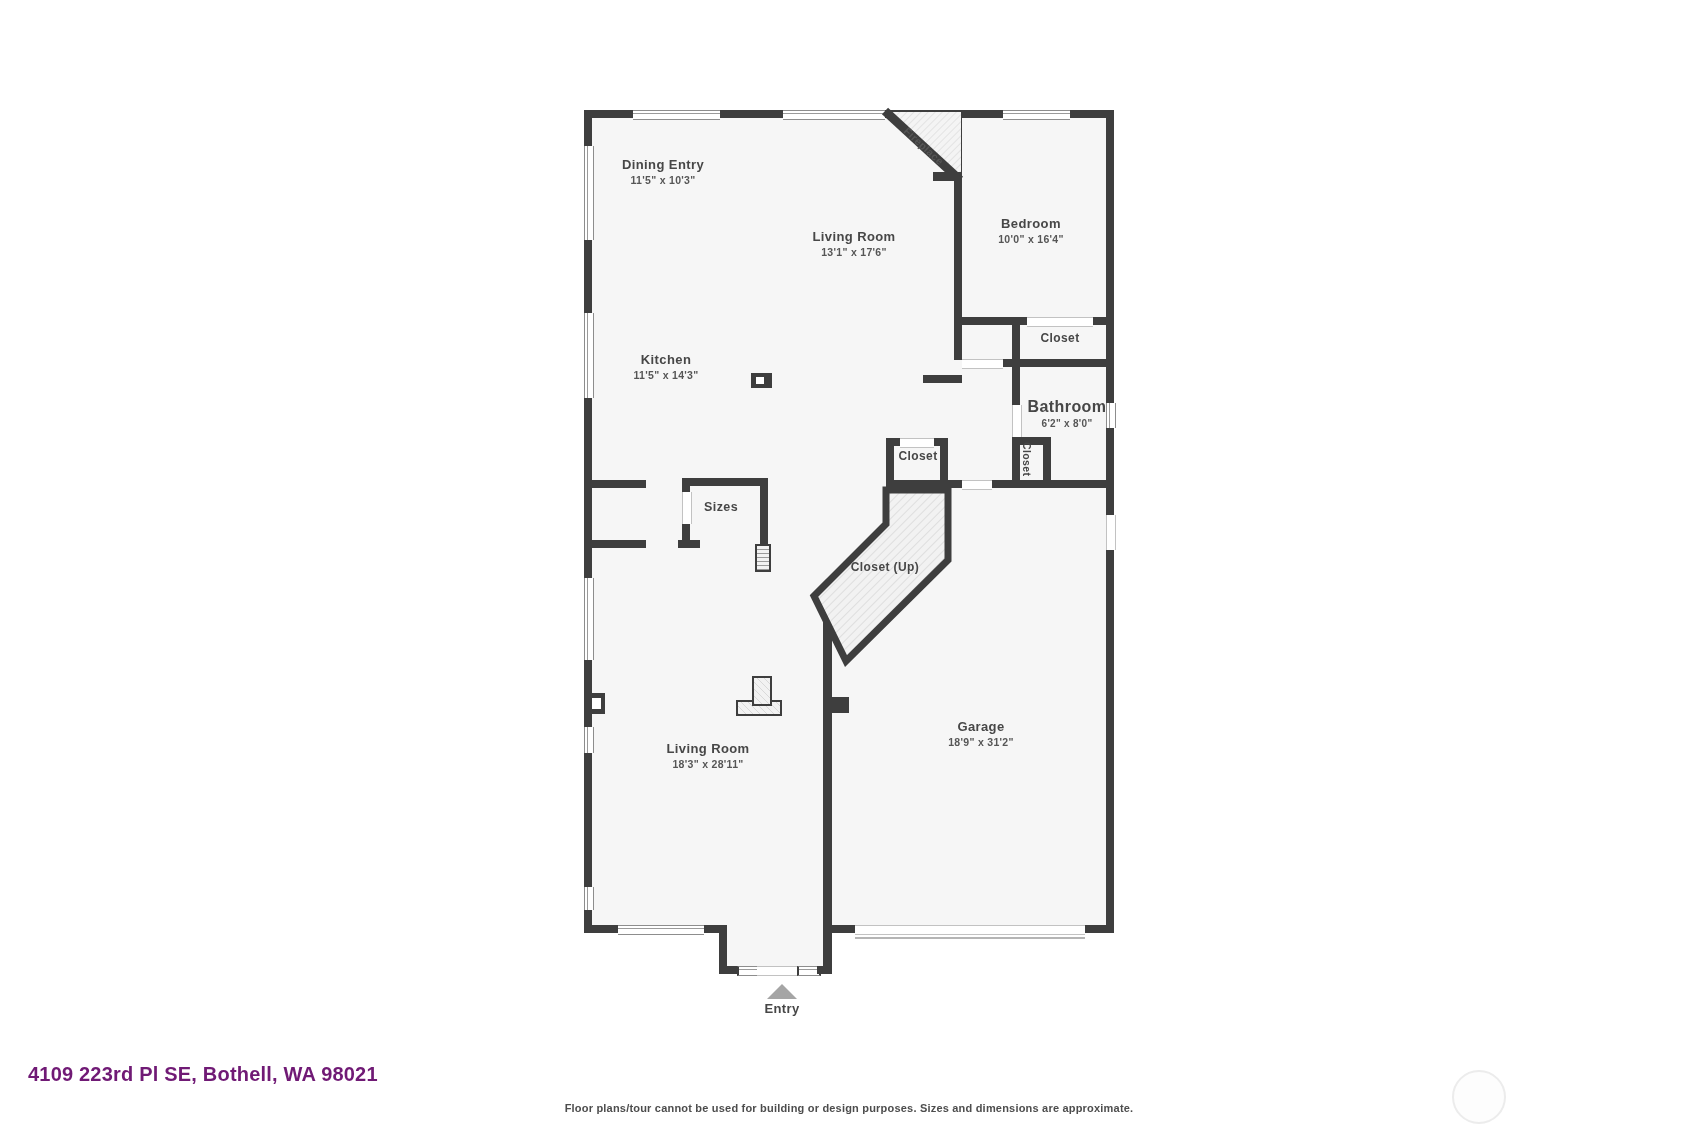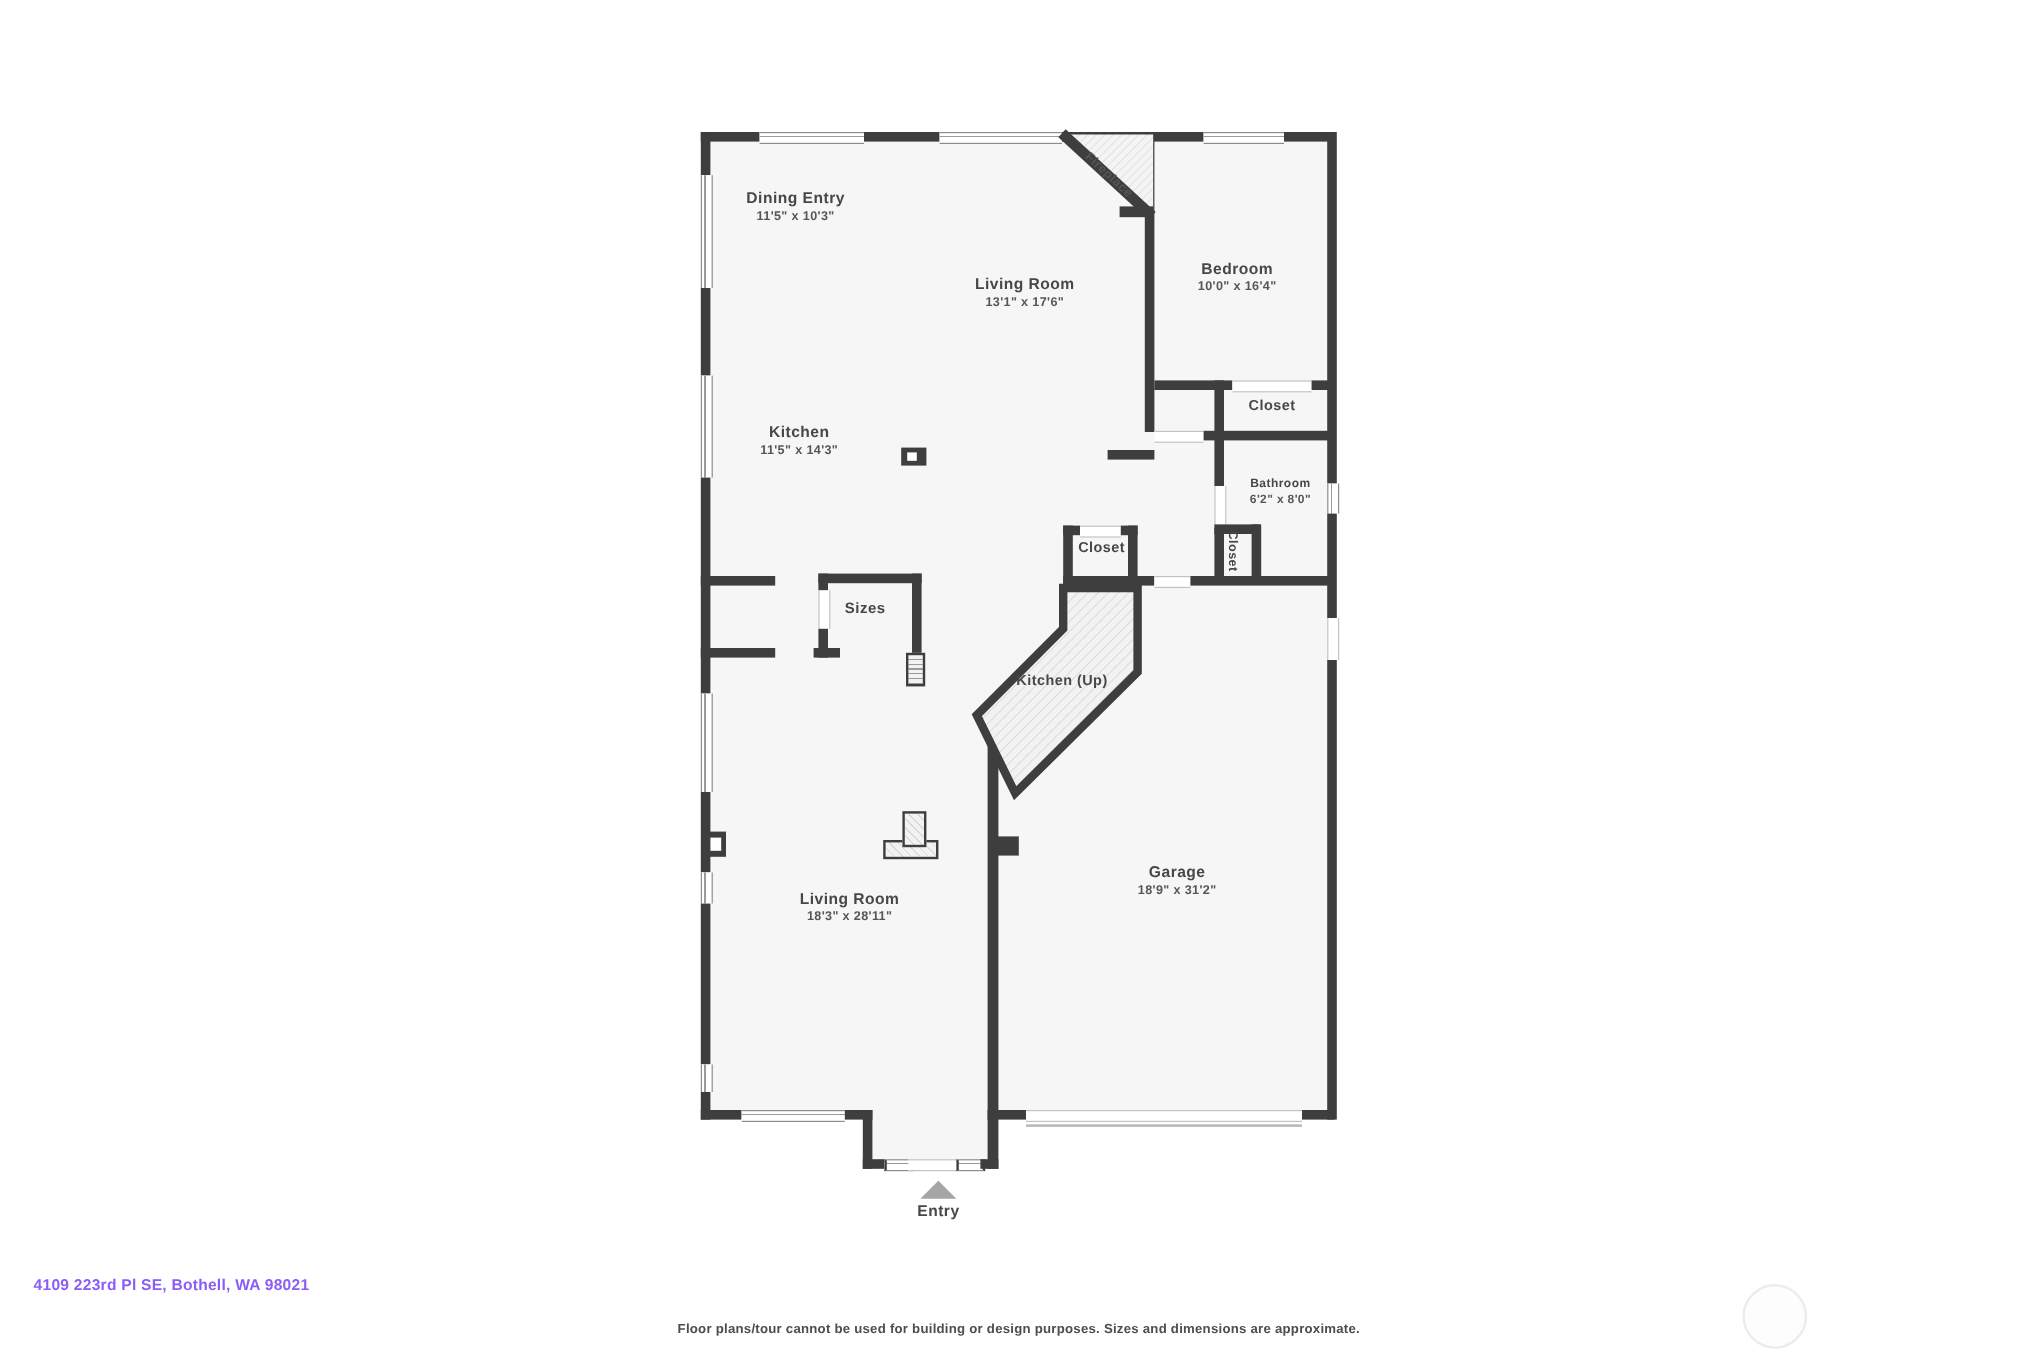--- a/index.html
+++ b/index.html
@@ -27,21 +27,21 @@
   .rd{font-weight:bold;font-size:10.5px;letter-spacing:.3px;color:#565656;margin-top:2px;}
   .small-label{position:absolute;transform:translateX(-50%);font-weight:bold;font-size:12px;
                letter-spacing:.4px;color:#474747;white-space:nowrap;}
   .vert-label{position:absolute;writing-mode:vertical-rl;font-weight:bold;font-size:10.5px;
               letter-spacing:.4px;color:#474747;}
   .fireplace-label{position:absolute;transform:translate(-50%,-50%) rotate(43deg);font-weight:bold;
               font-size:10.5px;letter-spacing:.4px;color:#555555;white-space:nowrap;}
   .entry-tri{position:absolute;width:0;height:0;border-left:15px solid transparent;
              border-right:15px solid transparent;border-bottom:15px solid #a5a5a5;}
   .garage-door-line{position:absolute;height:2px;background:#b5b5b5;}
-  .footer-address{position:absolute;font-weight:bold;font-size:13px;color:#8b5cf6;letter-spacing:.2px;}
+  .footer-address{position:absolute;font-weight:bold;font-size:20px;color:#701a75;letter-spacing:.2px;}
   .footer-floor{position:absolute;font-weight:bold;font-size:14px;color:#3d3d3d;letter-spacing:.2px;}
   .footer-disclaimer{position:absolute;transform:translateX(-50%);font-weight:bold;font-size:11px;
                      color:#4d4d4d;letter-spacing:.2px;white-space:nowrap;}
   .watermark{position:absolute;width:50px;height:50px;border-radius:50%;border:2px solid #ececec;background:#fdfdfd;}
   svg{position:absolute;}
 </style>
 </head>
 <body>
 
 <div id="canvas">
@@ -169,37 +169,37 @@
   </div>
   <div class="room-label" style="left:666px;top:352px;">
     <div class="rn">Kitchen</div>
     <div class="rd">11'5" x 14'3"</div>
   </div>
   <div class="room-label" style="left:1031px;top:216px;">
     <div class="rn">Bedroom</div>
     <div class="rd">10'0" x 16'4"</div>
   </div>
   <div class="room-label" style="left:1067px;top:398px;">
-    <div class="rn" style="font-size:10px;">Bathroom</div>
+    <div class="rn" style="font-size:16px;">Bathroom</div>
     <div class="rd" style="font-size:10px;">6'2" x 8'0"</div>
   </div>
   <div class="room-label" style="left:708px;top:741px;">
     <div class="rn">Living Room</div>
     <div class="rd">18'3" x 28'11"</div>
   </div>
   <div class="room-label" style="left:981px;top:719px;">
     <div class="rn">Garage</div>
     <div class="rd">18'9" x 31'2"</div>
   </div>
 
   <div class="small-label" style="left:1060px;top:331px;">Closet</div>
   <div class="vert-label" style="left:1021px;top:442px;height:44px;">Closet</div>
   <div class="small-label" style="left:918px;top:449px;">Closet</div>
   <div class="small-label" style="left:721px;top:500px;font-size:12.5px;">Sizes</div>
-  <div class="small-label" style="left:885px;top:560px;">Kitchen (Up)</div>
+  <div class="small-label" style="left:885px;top:560px;">Closet (Up)</div>
   <div class="fireplace-label" style="left:924px;top:146px;">Fireplace</div>
 
   <div class="entry-tri" style="left:767px;top:984px;"></div>
   <div class="small-label" style="left:782px;top:1001px;font-size:13px;">Entry</div>
 
   <div class="footer-address" style="left:28px;top:1063px;">4109 223rd Pl SE, Bothell, WA 98021</div>
   <div class="footer-floor" style="left:28px;top:1141px;">Floor 1</div>
   <div class="footer-disclaimer" style="left:849px;top:1102px;">Floor plans/tour cannot be used for building or design purposes. Sizes and dimensions are approximate.</div>
 
   <div class="watermark" style="left:1452px;top:1070px;"></div>

